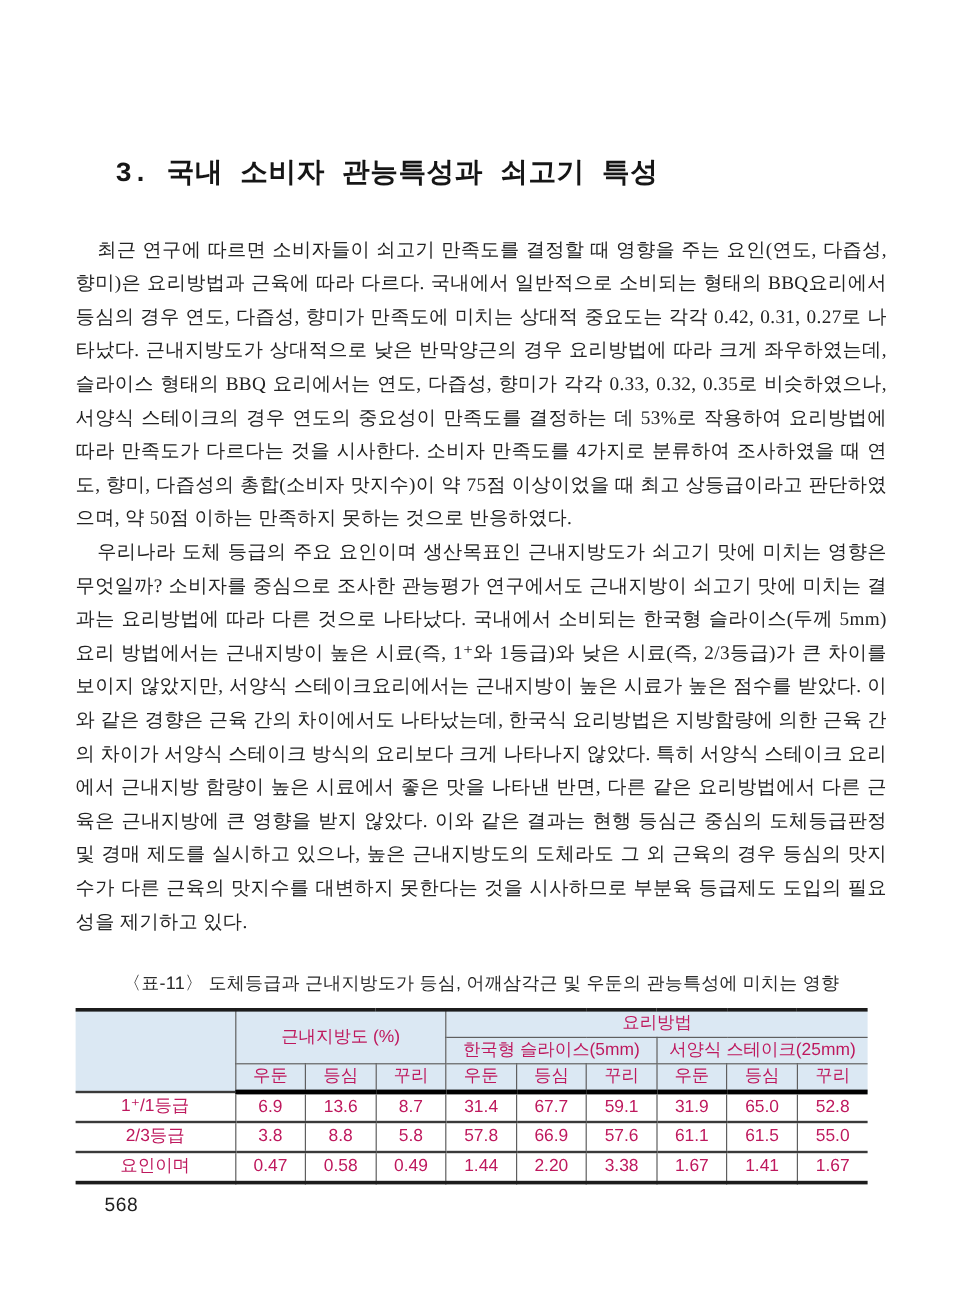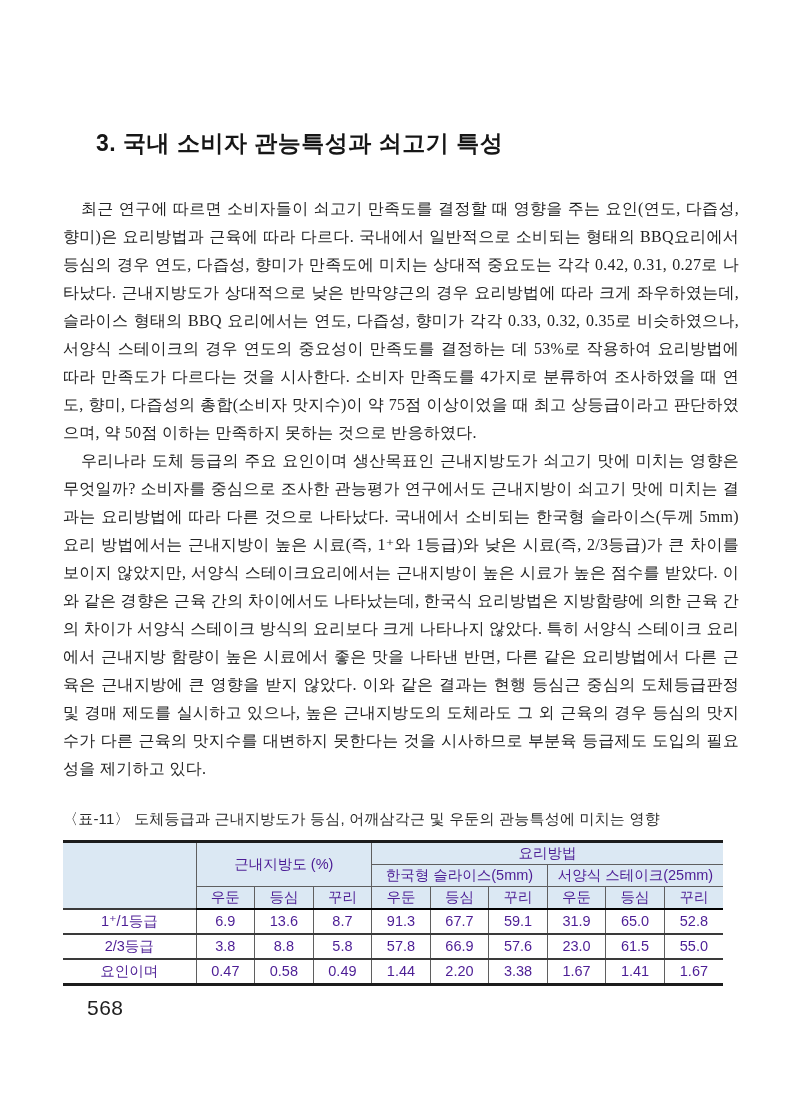--- a/index.html
+++ b/index.html
@@ -11,53 +11,53 @@
   html,body{margin:0;padding:0;}
   body{
     width:800px;height:1096px;background:#ffffff;position:relative;
     font-family:"Liberation Serif","DejaVu Serif",serif;
     color:var(--text);
   }
   .content{
     position:absolute;left:63px;top:128px;width:676px;
   }
   .doc-heading{
-    font-family:Liberation Sans, sans-serif;
+    font-family:Liberation Mono, monospace;
     font-size:23px;font-weight:700;color:#161616;
     margin:0 0 36px 33px;letter-spacing:0.5px;
   }
   .body-text p{
     margin:0;font-size:16px;line-height:28px;text-align:justify;
     text-indent:18px;letter-spacing:0.3px;word-break:break-all;
   }
   .tbl-caption{
     font-family:"Liberation Sans","DejaVu Sans",sans-serif;
-    font-size:15px;color:#2a2a2a;margin:27px 0 11px 0;letter-spacing:0.2px;
+    font-size:15px;color:#2a2a2a;margin:27px 0 11px 0;letter-spacing:0.2px;text-align:center;
   }
   table.tbl{
     border-collapse:collapse;table-layout:fixed;width:660px;
     border-top:3px solid var(--border-dark);
     border-bottom:3px solid var(--border-dark);
     font-family:"Liberation Sans","DejaVu Sans",sans-serif;
-    font-size:14.5px;color:#4c1d95;
+    font-size:14.5px;color:#be185d;
   }
   .tbl th,.tbl td{
     border:1px solid #5f5f5f;
     font-weight:normal;text-align:center;vertical-align:middle;
     padding:2px 1px;line-height:17px;height:22px;
   }
   .tbl thead th{background:var(--header-bg);}
-  .tbl thead tr:last-child th{border-bottom:2px solid #000000;}
+  .tbl thead tr:last-child th{border-bottom:4px solid #000000;}
   .tbl tbody th,.tbl tbody td{border-top:2px solid #3a3a3a;height:25px;}
   .tbl .el{border-left:none;}
   .tbl .er{border-right:none;}
   .page-number{
     position:absolute;left:87px;top:996px;
     font-family:"Liberation Sans","DejaVu Sans",sans-serif;
-    font-size:21px;color:#1f1f1f;letter-spacing:0.5px;
+    font-size:16px;color:#1f1f1f;letter-spacing:0.5px;
   }
 </style>
 </head>
 <body>
 
 <div class="content">
 
   <h1 class="doc-heading">3. 국내 소비자 관능특성과 쇠고기 특성</h1>
 
   <div class="body-text">
@@ -93,36 +93,36 @@
         <th>등심</th>
         <th class="er">꾸리</th>
       </tr>
     </thead>
     <tbody>
       <tr>
         <th class="el">1⁺/1등급</th>
         <td>6.9</td>
         <td>13.6</td>
         <td>8.7</td>
-        <td>91.3</td>
+        <td>31.4</td>
         <td>67.7</td>
         <td>59.1</td>
         <td>31.9</td>
         <td>65.0</td>
         <td class="er">52.8</td>
       </tr>
       <tr>
         <th class="el">2/3등급</th>
         <td>3.8</td>
         <td>8.8</td>
         <td>5.8</td>
         <td>57.8</td>
         <td>66.9</td>
         <td>57.6</td>
-        <td>23.0</td>
+        <td>61.1</td>
         <td>61.5</td>
         <td class="er">55.0</td>
       </tr>
       <tr>
         <th class="el">요인이며</th>
         <td>0.47</td>
         <td>0.58</td>
         <td>0.49</td>
         <td>1.44</td>
         <td>2.20</td>

